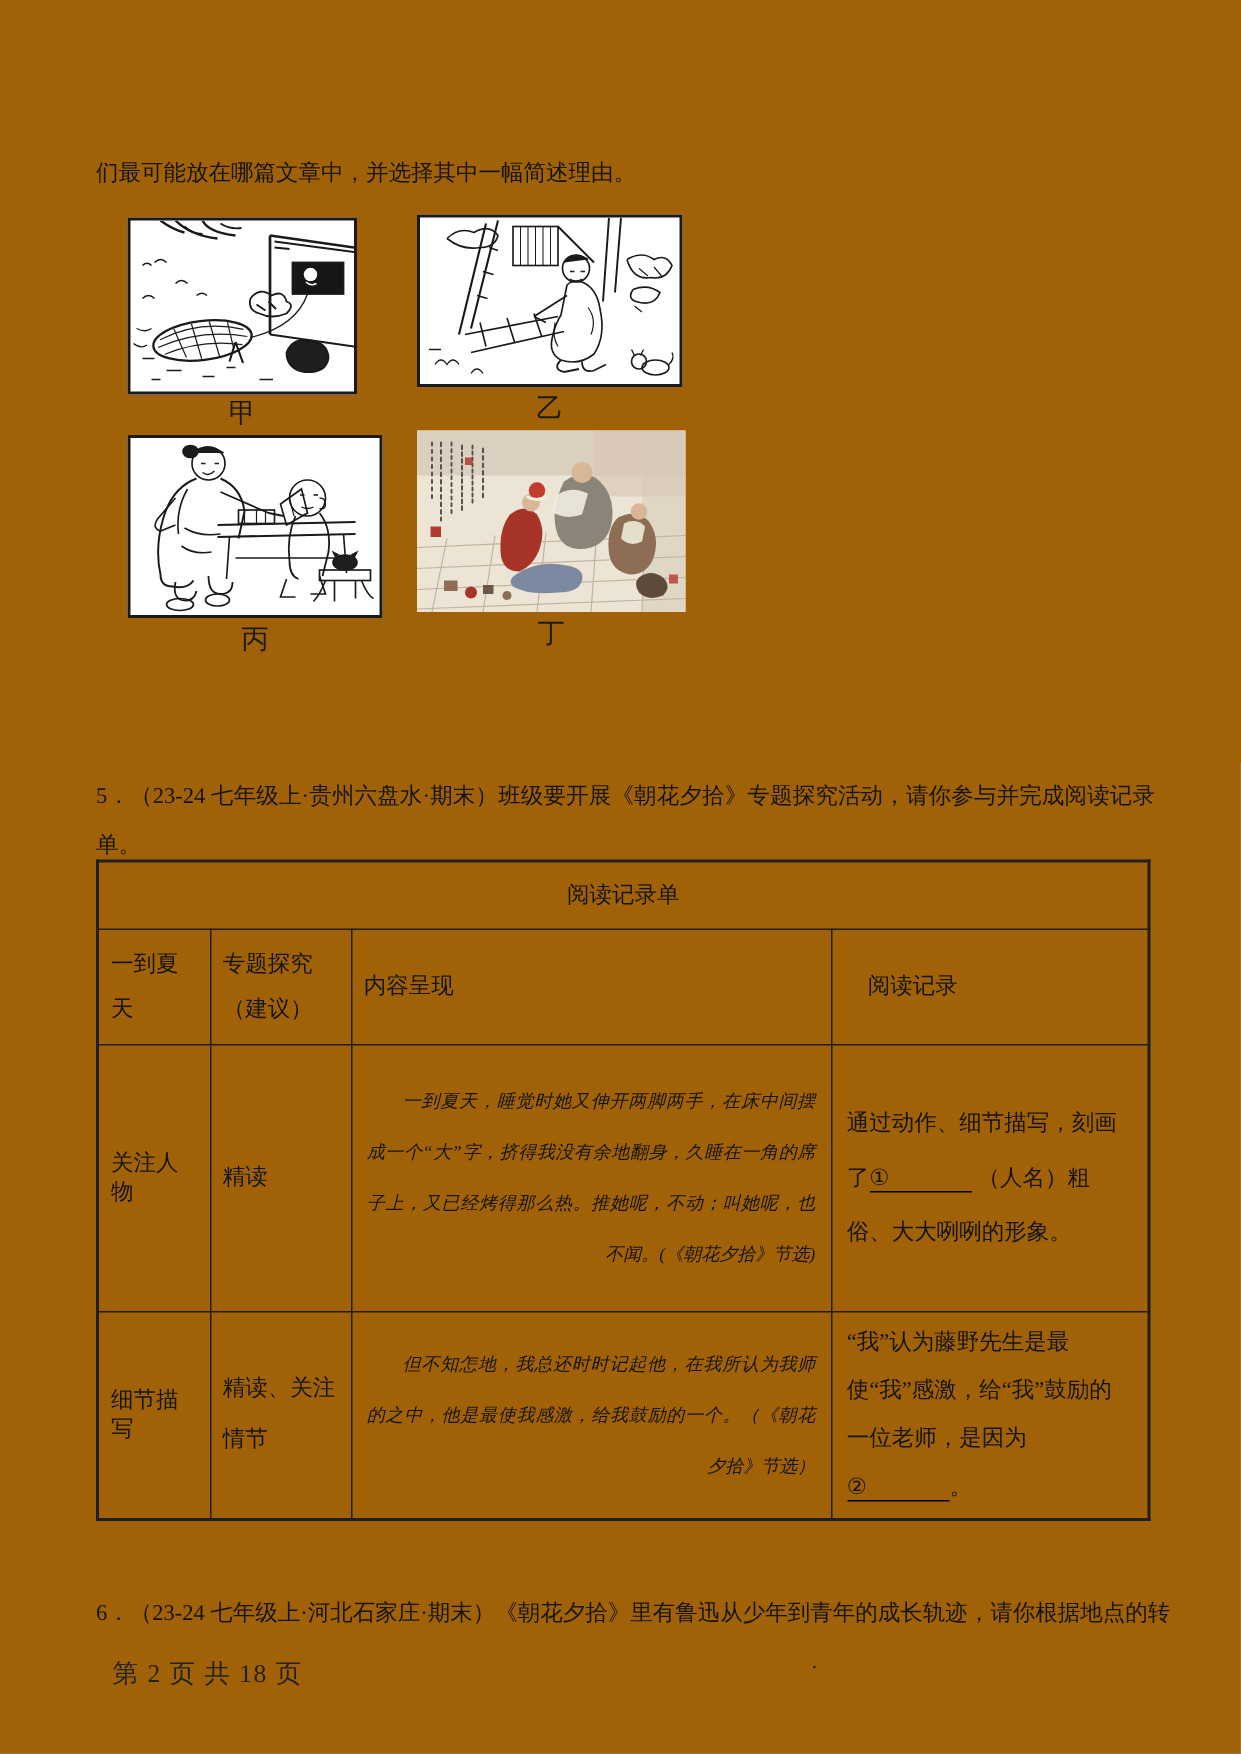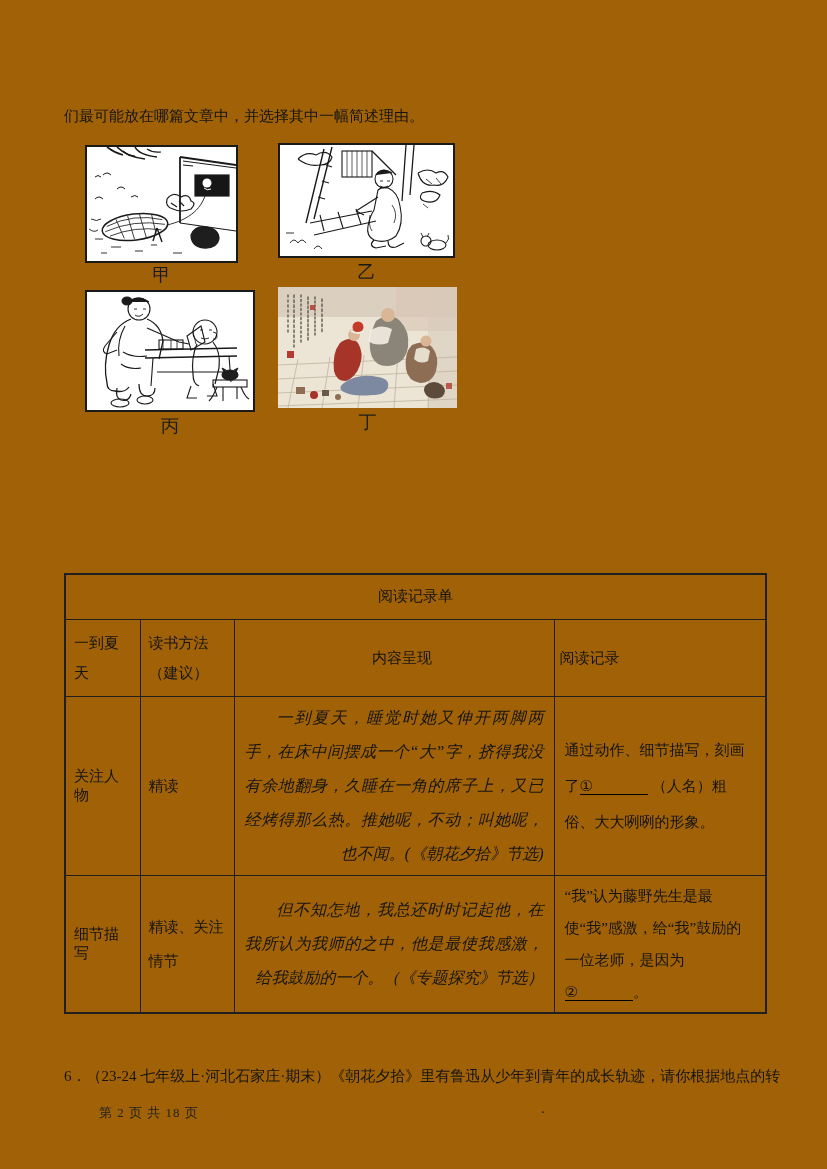--- a/index.html
+++ b/index.html
@@ -23,29 +23,29 @@
   }
   table.record td {
     border:1.5px solid #1f1f1f; vertical-align:middle; overflow:hidden;
   }
   table.record { border:2px solid #1f1f1f; }
   td.c-title { text-align:center; height:45px; font-size:15px; }
   td.c-head  { padding:4px 8px; line-height:30px; }
   td.c-topic { padding:4px 8px; }
   td.c-method{ padding:4px 8px; line-height:34px;margin-left:16px; }
   td.c-content {
-    padding:4px 10px; line-height:34px; font-style:italic; font-size:16px;
+    padding:4px 10px; line-height:34px; font-style:italic; font-size:12px;
     text-align:justify; text-align-last:right; text-indent:2em;
   }
   td.c-record { padding:4px 10px; line-height:36px;margin-left:45px; }
   .uline { border-bottom:1.4px solid #000; white-space:nowrap; }
   .uline .circ { font-family:"DejaVu Sans",sans-serif; font-size:15px; }
   .blankgap { display:inline-block; width:55px; height:1px; }
 
-  .footer { position:absolute; left:75px; top:1104px; font-size:13px; letter-spacing:1px; color:#222;margin-left:24px; }
+  .footer { position:absolute; left:75px; top:1104px; font-size:17px; letter-spacing:1px; color:#222; }
   .straydot { position:absolute; left:541px; top:1100px; font-size:15px; color:#222; }
   svg { display:block; }
 </style>
 </head>
 <body>
 
 <div class="page">
 
   <div class="txt justify" style="left:64px; top:100px; width:706px;">们最可能放在哪篇文章中，并选择其中一幅简述理由。</div>
 
@@ -208,53 +208,54 @@
       <path d="M148,98 q8,-6 16,0 q6,6 0,12 q-10,4 -16,-2 q-4,-6 0,-10z" fill="#5d4a3a"></path>
 
       <rect x="18" y="100" width="9" height="7" fill="#8d6e55"></rect>
       <circle cx="36" cy="108" r="4" fill="#a63428"></circle>
       <rect x="44" y="103" width="7" height="6" opacity="0.9" fill="#5d4a3a"></rect>
       <circle cx="60" cy="110" r="3" fill="#8d6e55"></circle>
     </svg>
   </div>
   <div class="figlabel" style="left:278px; top:410px; width:179px;">丁</div>
 
+  <div class="txt justify" style="left:64px; top:515px; width:706px;">5．（23-24 七年级上·贵州六盘水·期末）班级要开展《朝花夕拾》专题探究活动，请你参与并完成阅读记录单。</div>
 
   <table class="record">
     <colgroup>
         <col style="width:75px">
         <col style="width:94px">
         <col style="width:320px">
         <col style="width:212px">
       </colgroup>
     <tbody>
         <tr>
       <td class="c-title" colspan="4">阅读记录单</td>
     </tr>
     <tr style="height:77px;">
       <td class="c-head">一到夏天</td>
       <td class="c-head">
-        <div>读书方法</div>
+        <div>专题探究</div>
         <div>（建议）</div>
       </td>
-      <td class="c-head" style="padding-left:24px;text-align:center;">内容呈现</td>
-      <td class="c-head" style="padding-left:5px;">阅读记录</td>
+      <td class="c-head" style="padding-left:8px;">内容呈现</td>
+      <td class="c-head" style="padding-left:24px;">阅读记录</td>
     </tr>
     <tr style="height:178px;">
       <td class="c-topic">关注人物</td>
       <td class="c-method">精读</td>
       <td class="c-content">一到夏天，睡觉时她又伸开两脚两手，在床中间摆成一个“大”字，挤得我没有余地翻身，久睡在一角的席子上，又已经烤得那么热。推她呢，不动；叫她呢，也不闻。(《朝花夕拾》节选)</td>
       <td class="c-record">
         <span>通过动作、细节描写，刻画了</span><span class="uline"><span class="circ">①</span><span class="blankgap"></span></span> <span>（人名）粗俗、大大咧咧的形象。</span>
       </td>
     </tr>
     <tr style="height:110px;">
       <td class="c-topic">细节描写</td>
       <td class="c-method">精读、关注情节</td>
-      <td class="c-content">但不知怎地，我总还时时记起他，在我所认为我师的之中，他是最使我感激，给我鼓励的一个。（《专题探究》节选）</td>
+      <td class="c-content">但不知怎地，我总还时时记起他，在我所认为我师的之中，他是最使我感激，给我鼓励的一个。（《朝花夕拾》节选）</td>
       <td class="c-record" style="line-height:32px;">
         <span>“我”认为藤野先生是最使“我”感激，给“我”鼓励的一位老师，是因为</span><span class="uline"><span class="circ">②</span><span class="blankgap"></span></span><span>。</span>
       </td>
     </tr>
   </tbody>
     </table>
 
   <div class="txt nowrap" style="left:64px; top:1022px; width:712px;">6．（23-24 七年级上·河北石家庄·期末）《朝花夕拾》里有鲁迅从少年到青年的成长轨迹，请你根据地点的转</div>
 
   <div class="footer">第 2 页 共 18 页</div>

